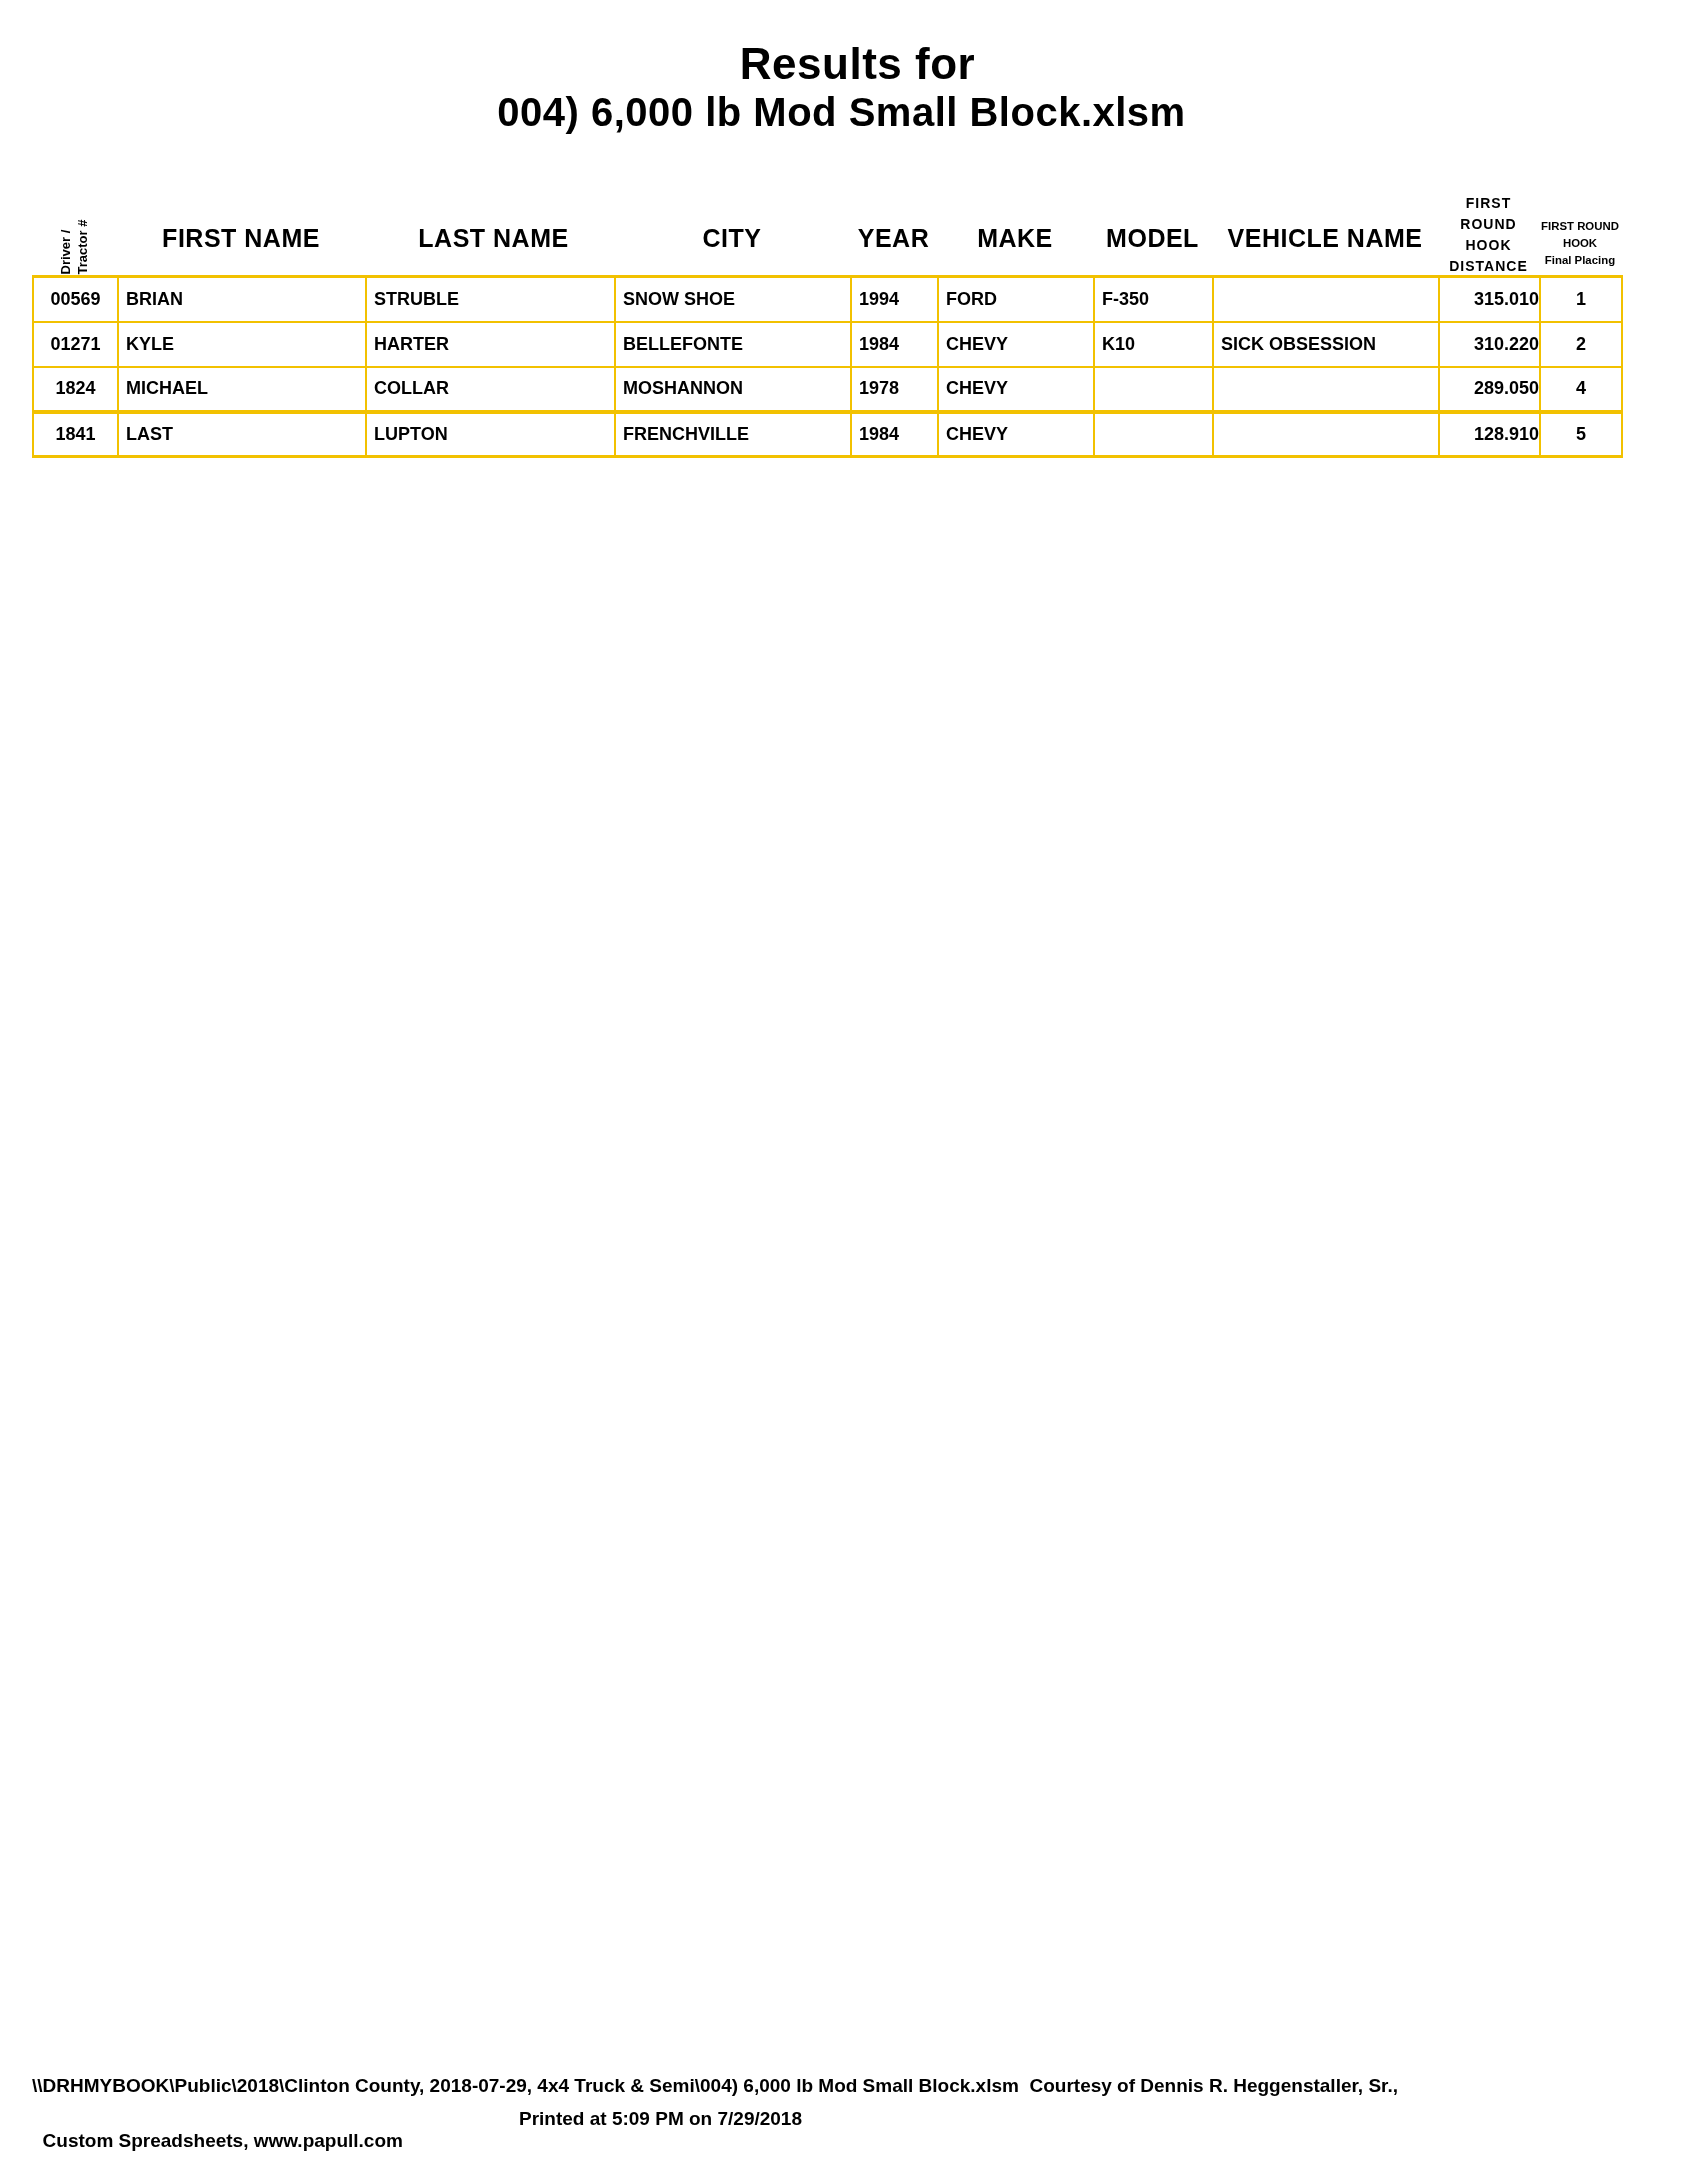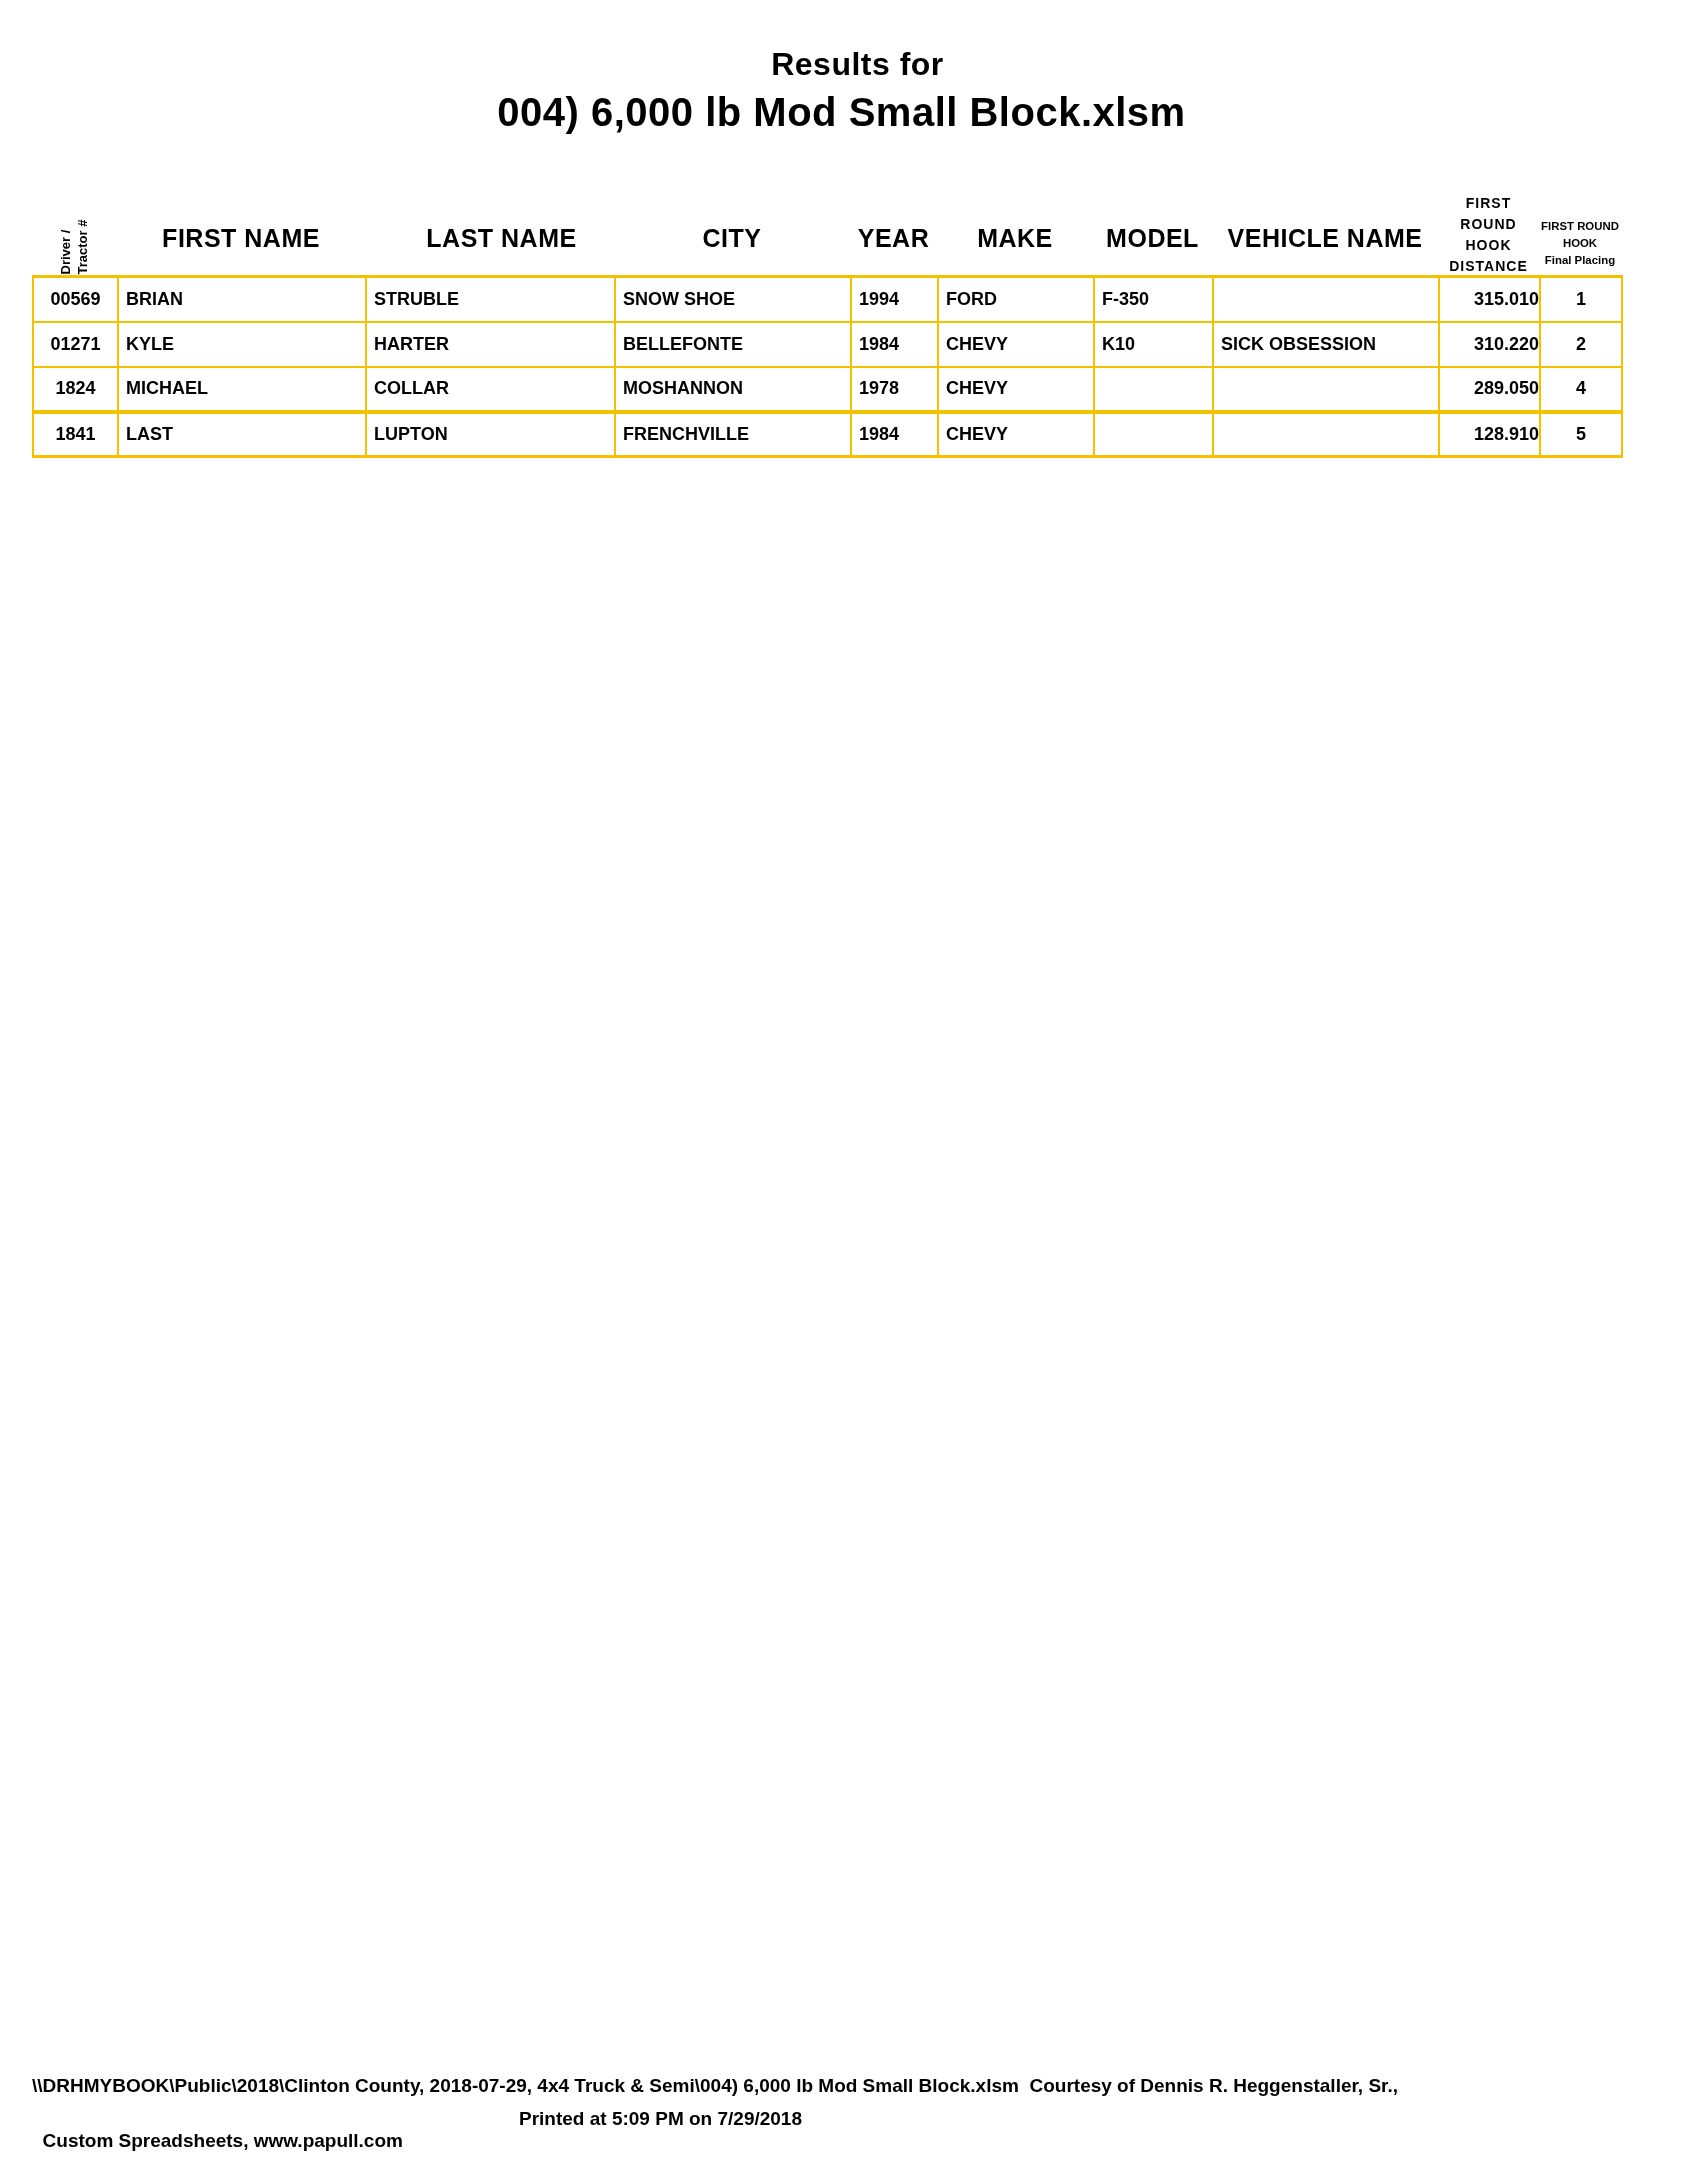--- a/index.html
+++ b/index.html
@@ -11,34 +11,34 @@
     font-family: "Liberation Sans", sans-serif;
     color: #000;
     overflow: hidden;
   }
 
   
   .title-block {
     position: absolute; top: 40px; left: 0; width: 1683px;
     text-align: center; font-weight: bold;
   }
-  .title-line1 { font-size: 32px; line-height: 48px; letter-spacing: 0.5px; padding-left: 32px; }
+  .title-line1 { font-size: 44px; line-height: 48px; letter-spacing: 0.5px; padding-left: 32px; }
   .title-line2 { font-size: 40px; line-height: 48px; letter-spacing: 0.5px; }
 
   
   .sheet { position: absolute; left: 32px; top: 190px; width: 1589px; }
 
   .hdr { position: relative; height: 85px; }
   .hdr-cell {
     position: absolute; bottom: 22px;
     text-align: center; font-weight: bold; font-size: 25px;
     letter-spacing: 0.5px; white-space: nowrap;
   }
   .hdr-first    { left: 85px;   width: 248px; }
-  .hdr-last     { left: 345px;  width: 249px; }
+  .hdr-last     { left: 337px;  width: 249px; }
   .hdr-city     { left: 582px;  width: 236px; }
   .hdr-year     { left: 818px;  width: 87px;  }
   .hdr-make     { left: 905px;  width: 156px; }
   .hdr-model    { left: 1061px; width: 119px; }
   .hdr-vehicle  { left: 1180px; width: 226px; }
 
   .hdr-driver {
     position: absolute; left: 1px; top: 25px;
     width: 83px; height: 36px;
     transform: rotate(-90deg);

